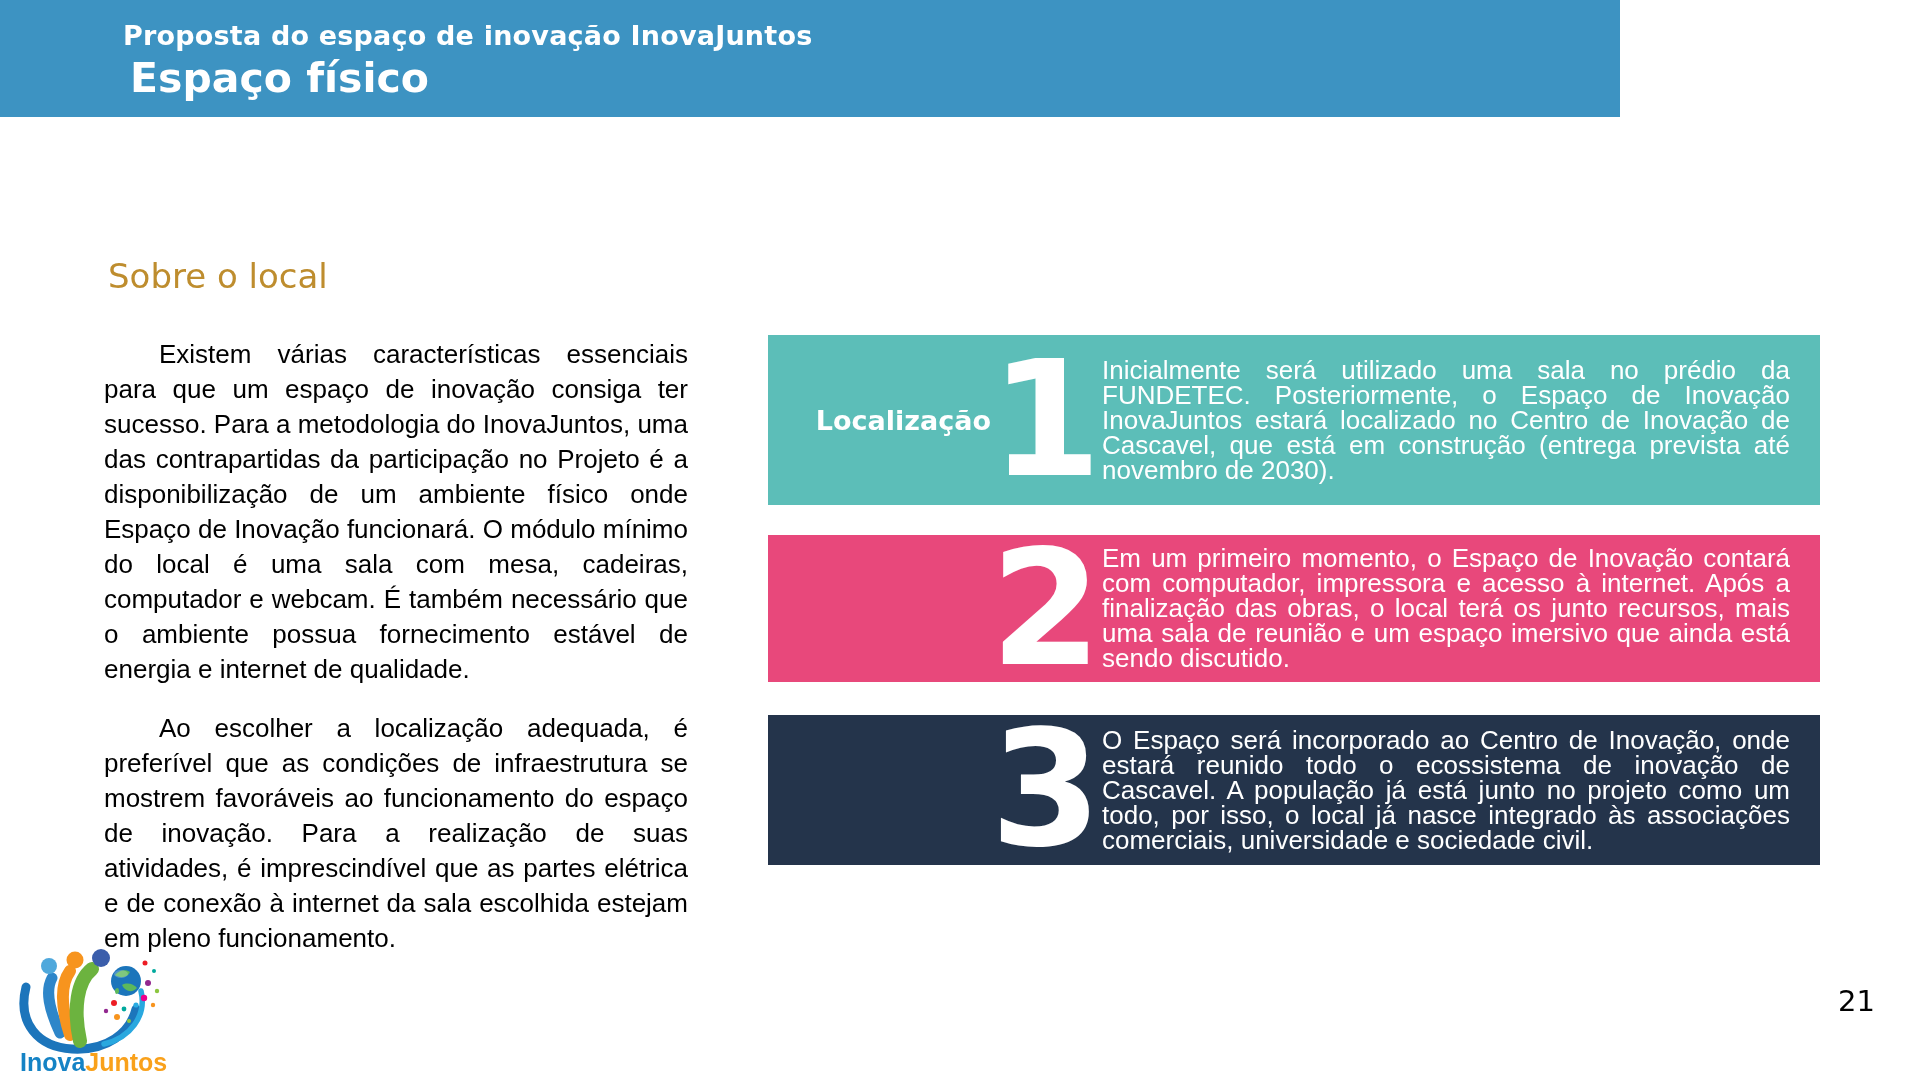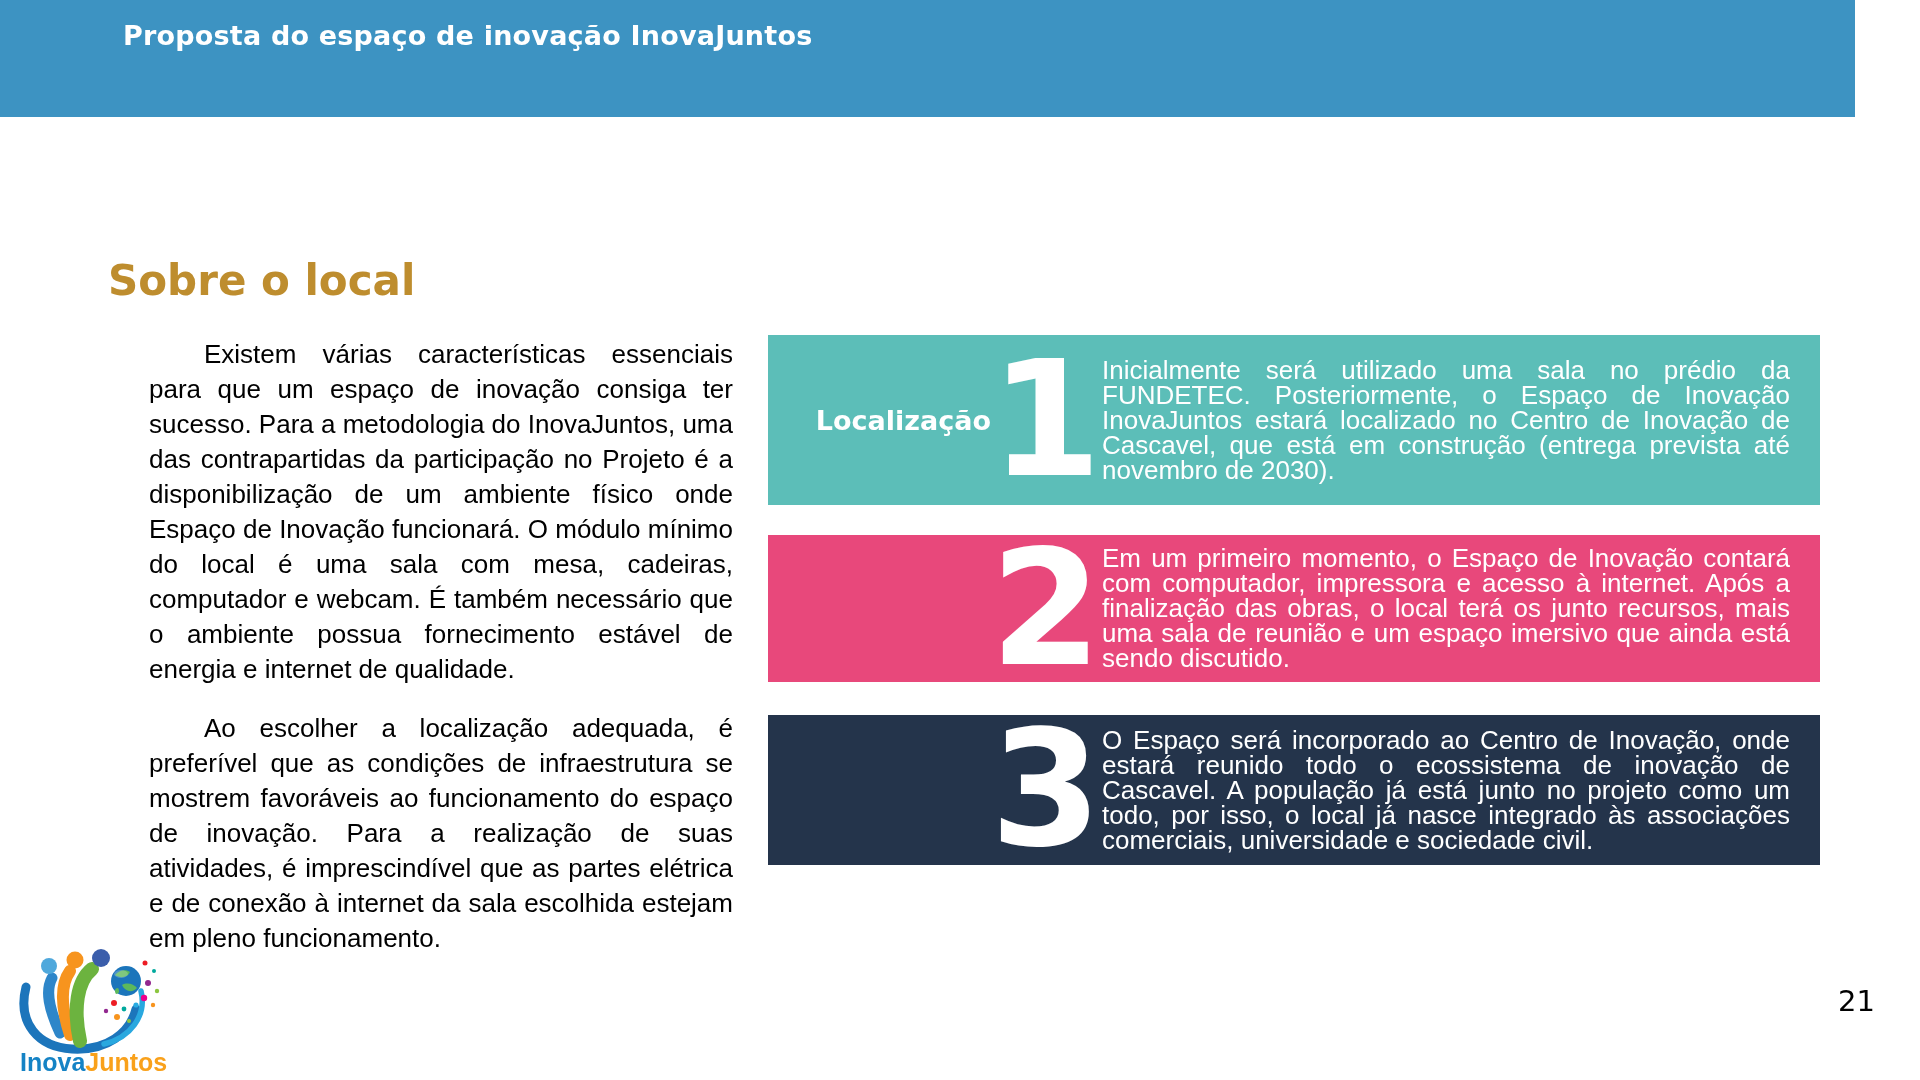--- a/index.html
+++ b/index.html
@@ -10,21 +10,21 @@
     height: 1080px;
     background: #ffffff;
     overflow: hidden;
     font-family: "DejaVu Sans", "Liberation Sans", sans-serif;
   }
 
   
   .header {
     position: absolute;
     left: 0; top: 0;
-    width: 1855px; height: 117px;
+    width: 1620px; height: 117px;
     background: #3D93C2;
   }
   .header .kicker {
     position: absolute;
     left: 123px; top: 20px;
     color: #ffffff;
     font-size: 27px;
     font-weight: bold;
     letter-spacing: 0.2px;
   }
@@ -33,36 +33,35 @@
     left: 130px; top: 54px;
     color: #ffffff;
     font-size: 41px;
     font-weight: bold;
   }
 
   
   .section-heading {
     position: absolute;
     left: 108px; top: 256px;
-    font-size: 42px;
-    font-weight: bold;
+    font-size: 34px;
+    font-weight: normal;
     color: #BE8D2E;
   }
 
   
   .body-copy {
     position: absolute;
     left: 104px; top: 337px;
     width: 584px;
     font-family: "Liberation Sans", sans-serif;
     font-size: 26px;
     line-height: 35px;
     color: #000000;
     text-align: justify;
-    margin-left: 45px;
   }
   .body-copy p { text-indent: 55px; margin-bottom: 24px; }
 
   
   .band {
     position: absolute;
     left: 768px;
     width: 1052px;
   }
   .band-1 { top: 335px; height: 170px; background: #5CBEB8; }
@@ -122,20 +121,21 @@
     color: #000000;
   }
 </style>
 </head>
 <body>
 
 <div class="slide">
 
   <div class="header" style="background-color: rgb(61, 147, 194);">
     <div class="kicker">Proposta do espaço de inovação InovaJuntos</div>
+    <div class="title">Espaço físico</div>
   </div>
 
   <div class="section-heading" style="color: rgb(190, 141, 46);">Sobre o local</div>
 
   <div class="body-copy">
     <p>Existem várias características essenciais para que um espaço de inovação consiga ter sucesso. Para a metodologia do InovaJuntos, uma das contrapartidas da participação no Projeto é a disponibilização de um ambiente físico onde Espaço de Inovação funcionará. O módulo mínimo do local é uma sala com mesa, cadeiras, computador e webcam. É também necessário que o ambiente possua fornecimento estável de energia e internet de qualidade.</p>
     <p>Ao escolher a localização adequada, é preferível que as condições de infraestrutura se mostrem favoráveis ao funcionamento do espaço de inovação. Para a realização de suas atividades, é imprescindível que as partes elétrica e de conexão à internet da sala escolhida estejam em pleno funcionamento.</p>
   </div>
 
   <div class="band band-1" style="background-color: rgb(92, 190, 184);">

